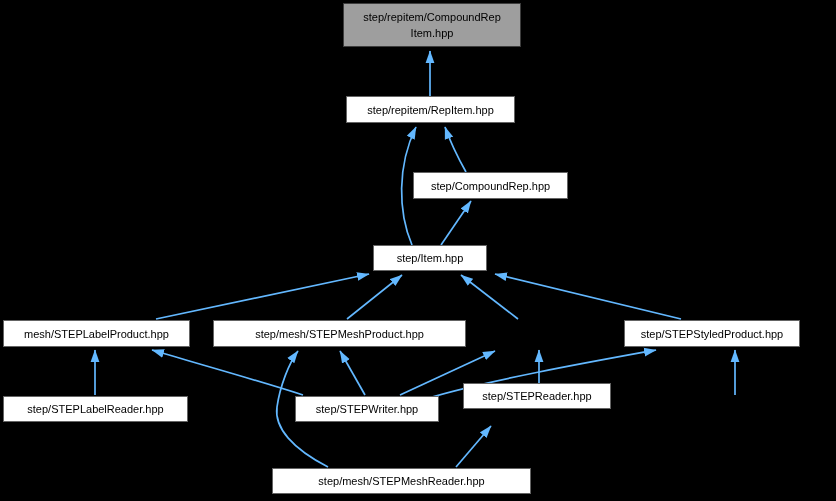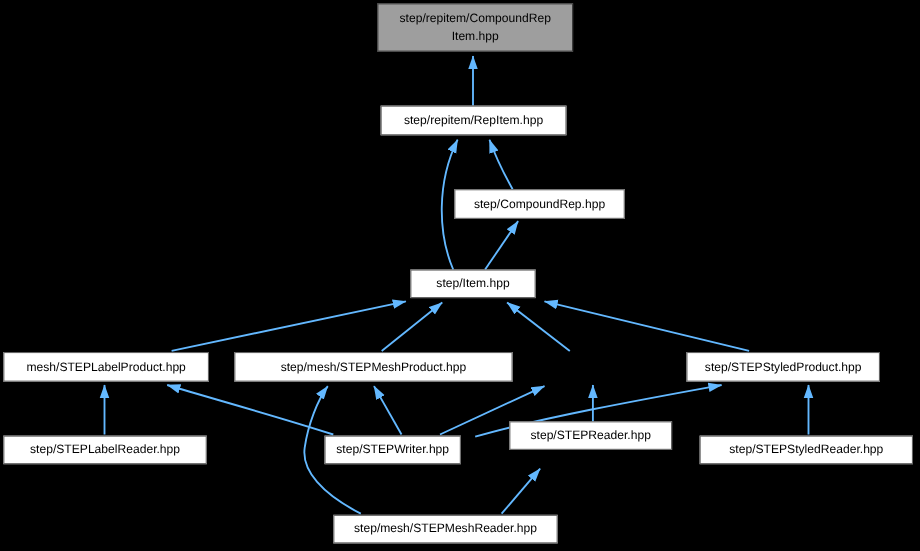--- a/index.html
+++ b/index.html
@@ -77,21 +77,20 @@
 
   <div class="gnode" style="left:3px;top:320px;width:187px;height:27px;">mesh/STEPLabelProduct.hpp</div>
 
   <div class="gnode" style="left:213px;top:320px;width:253px;height:27px;">step/mesh/STEPMeshProduct.hpp</div>
 
 
   <div class="gnode" style="left:624px;top:320px;width:176px;height:27px;">step/STEPStyledProduct.hpp</div>
 
   <div class="gnode" style="left:3px;top:396px;width:185px;height:26px;">step/STEPLabelReader.hpp</div>
 
-  <div class="gnode" style="left:295px;top:396px;width:124px;height:26px;">step/STEPWriter.hpp</div>
+  <div class="gnode" style="left:295px;top:396px;width:144px;height:26px;">step/STEPWriter.hpp</div>
 
   <div class="gnode" style="left:463px;top:383px;width:148px;height:26px;">step/STEPReader.hpp</div>
 
-  <div class="gnode" style="left:636px;top:396px;width:194px;height:26px;">step/STEPStyledReader.hpp</div>
 
-  <div class="gnode" style="left:303px;top:468px;width:204px;height:26px;">step/mesh/STEPMeshReader.hpp</div>
+  <div class="gnode" style="left:272px;top:468px;width:259px;height:26px;">step/mesh/STEPMeshReader.hpp</div>
 
 </div>
 
 </body></html>

